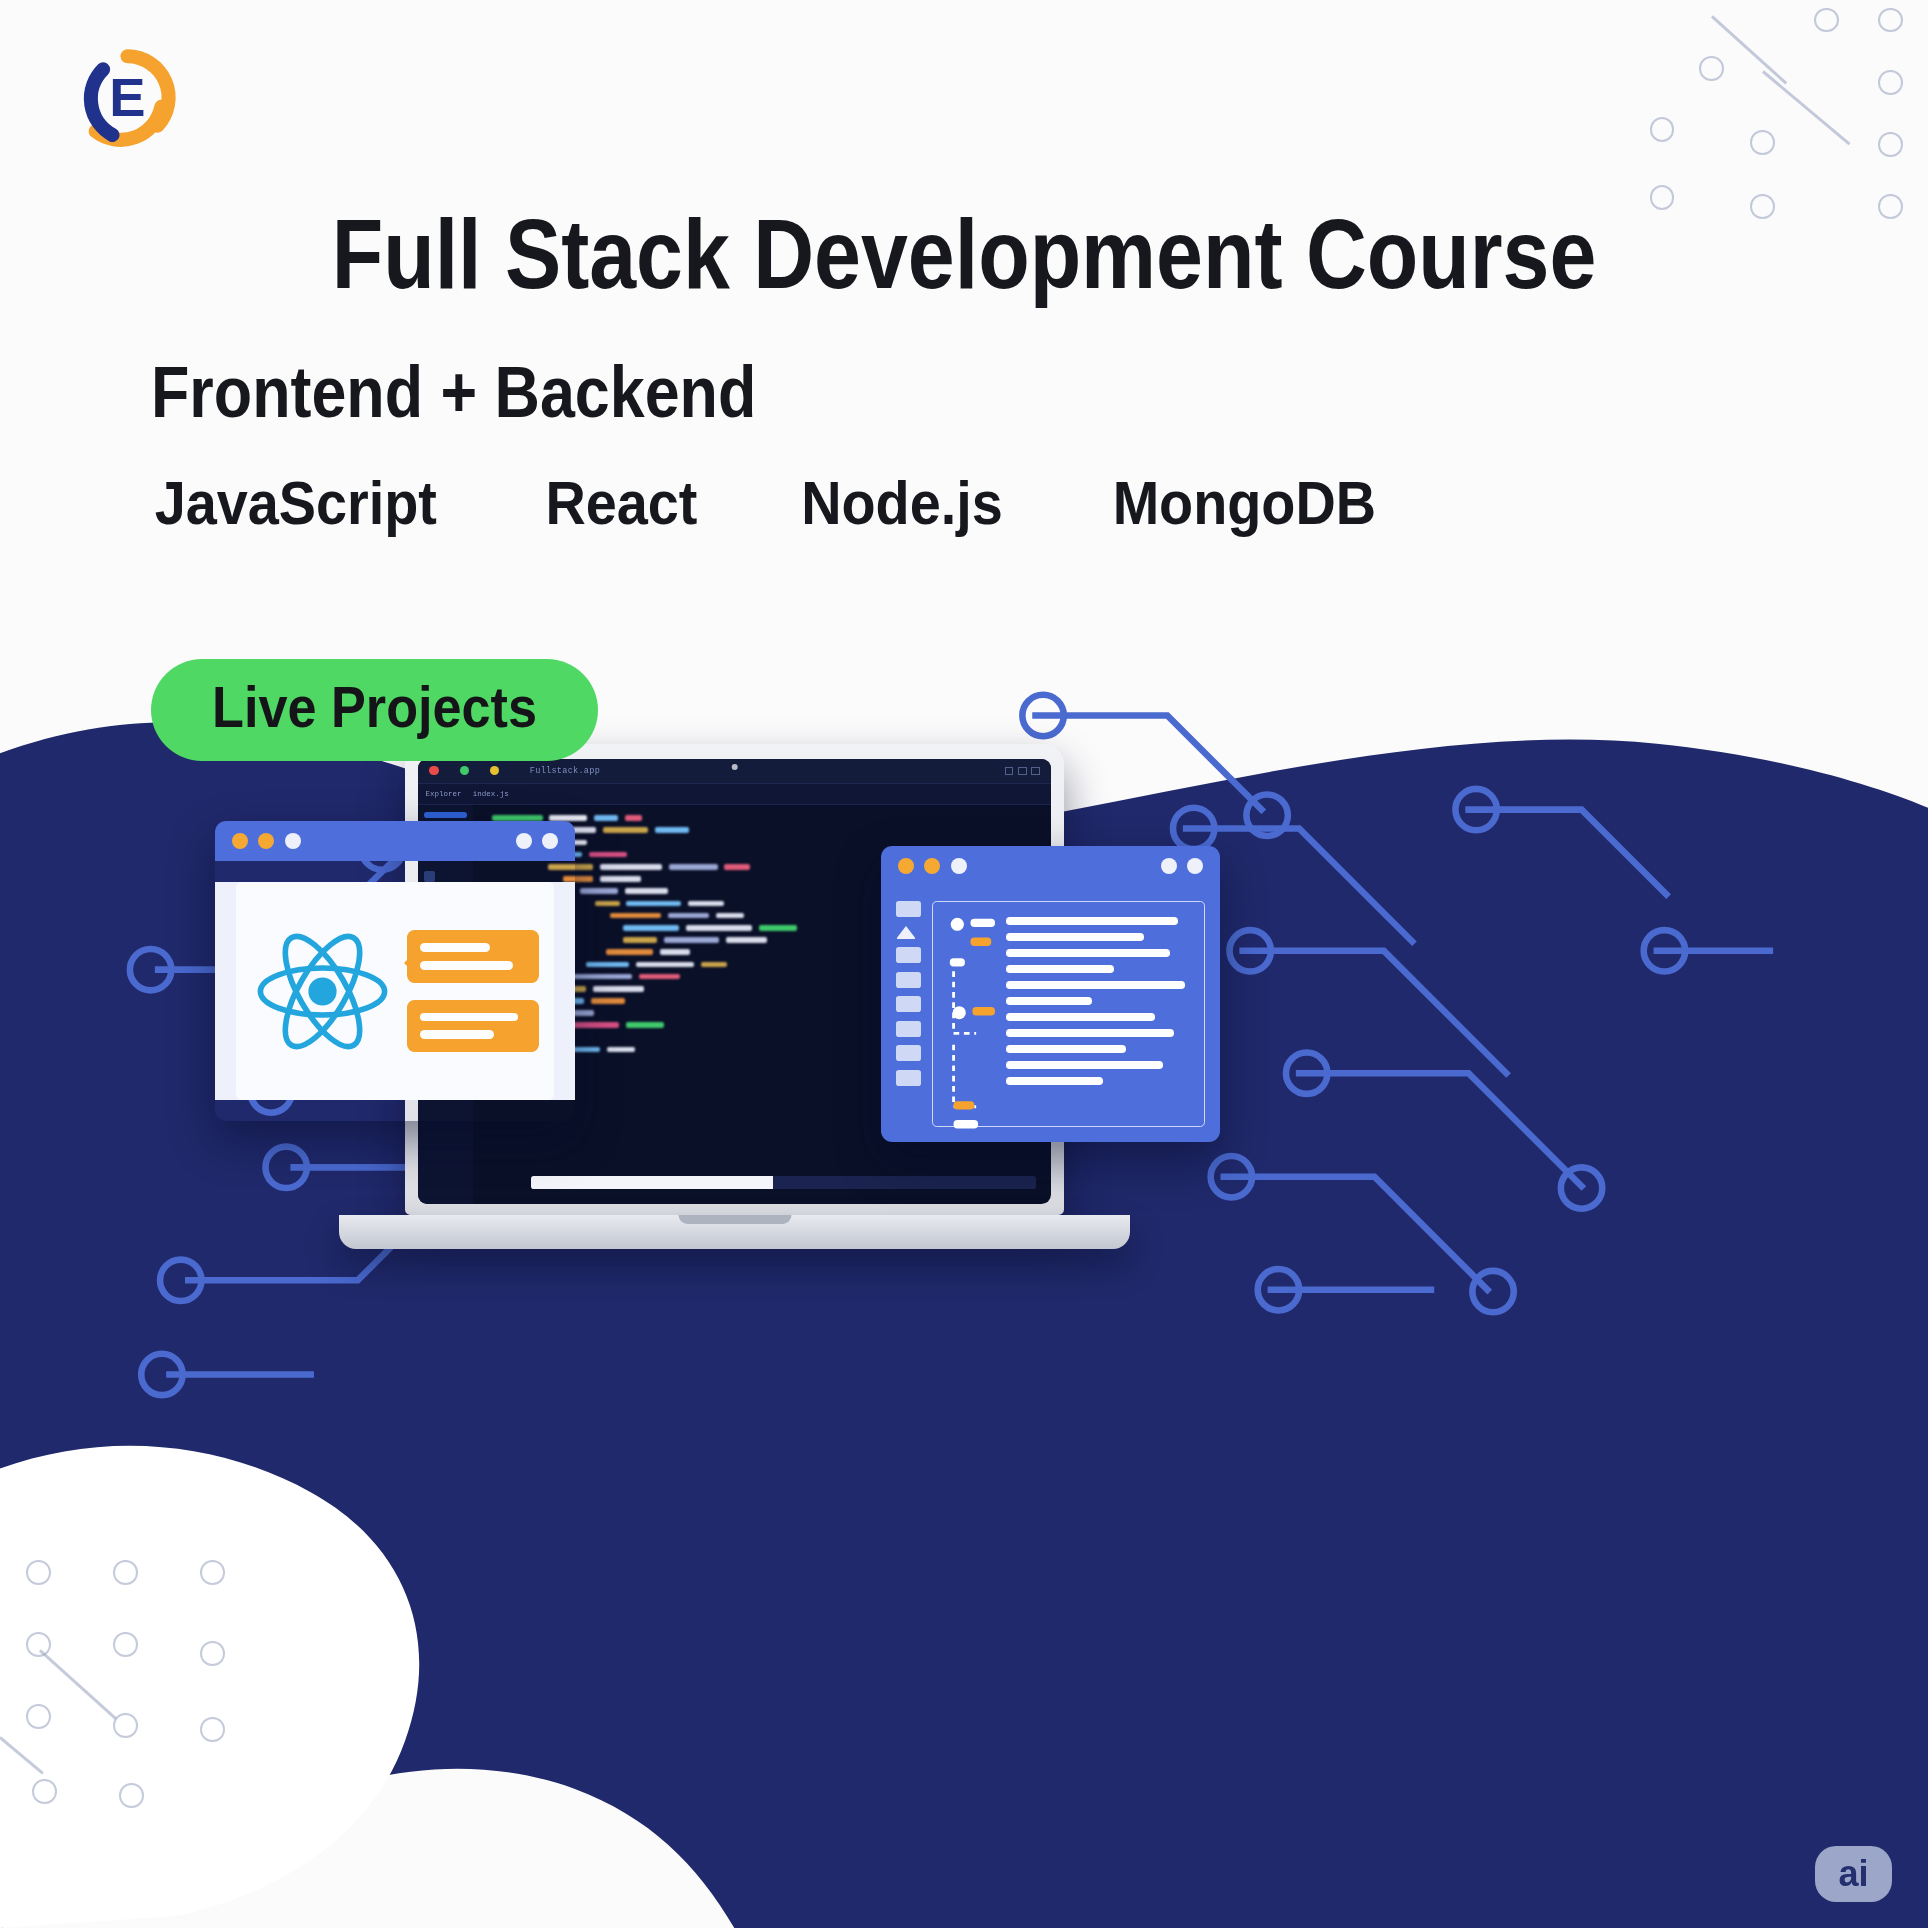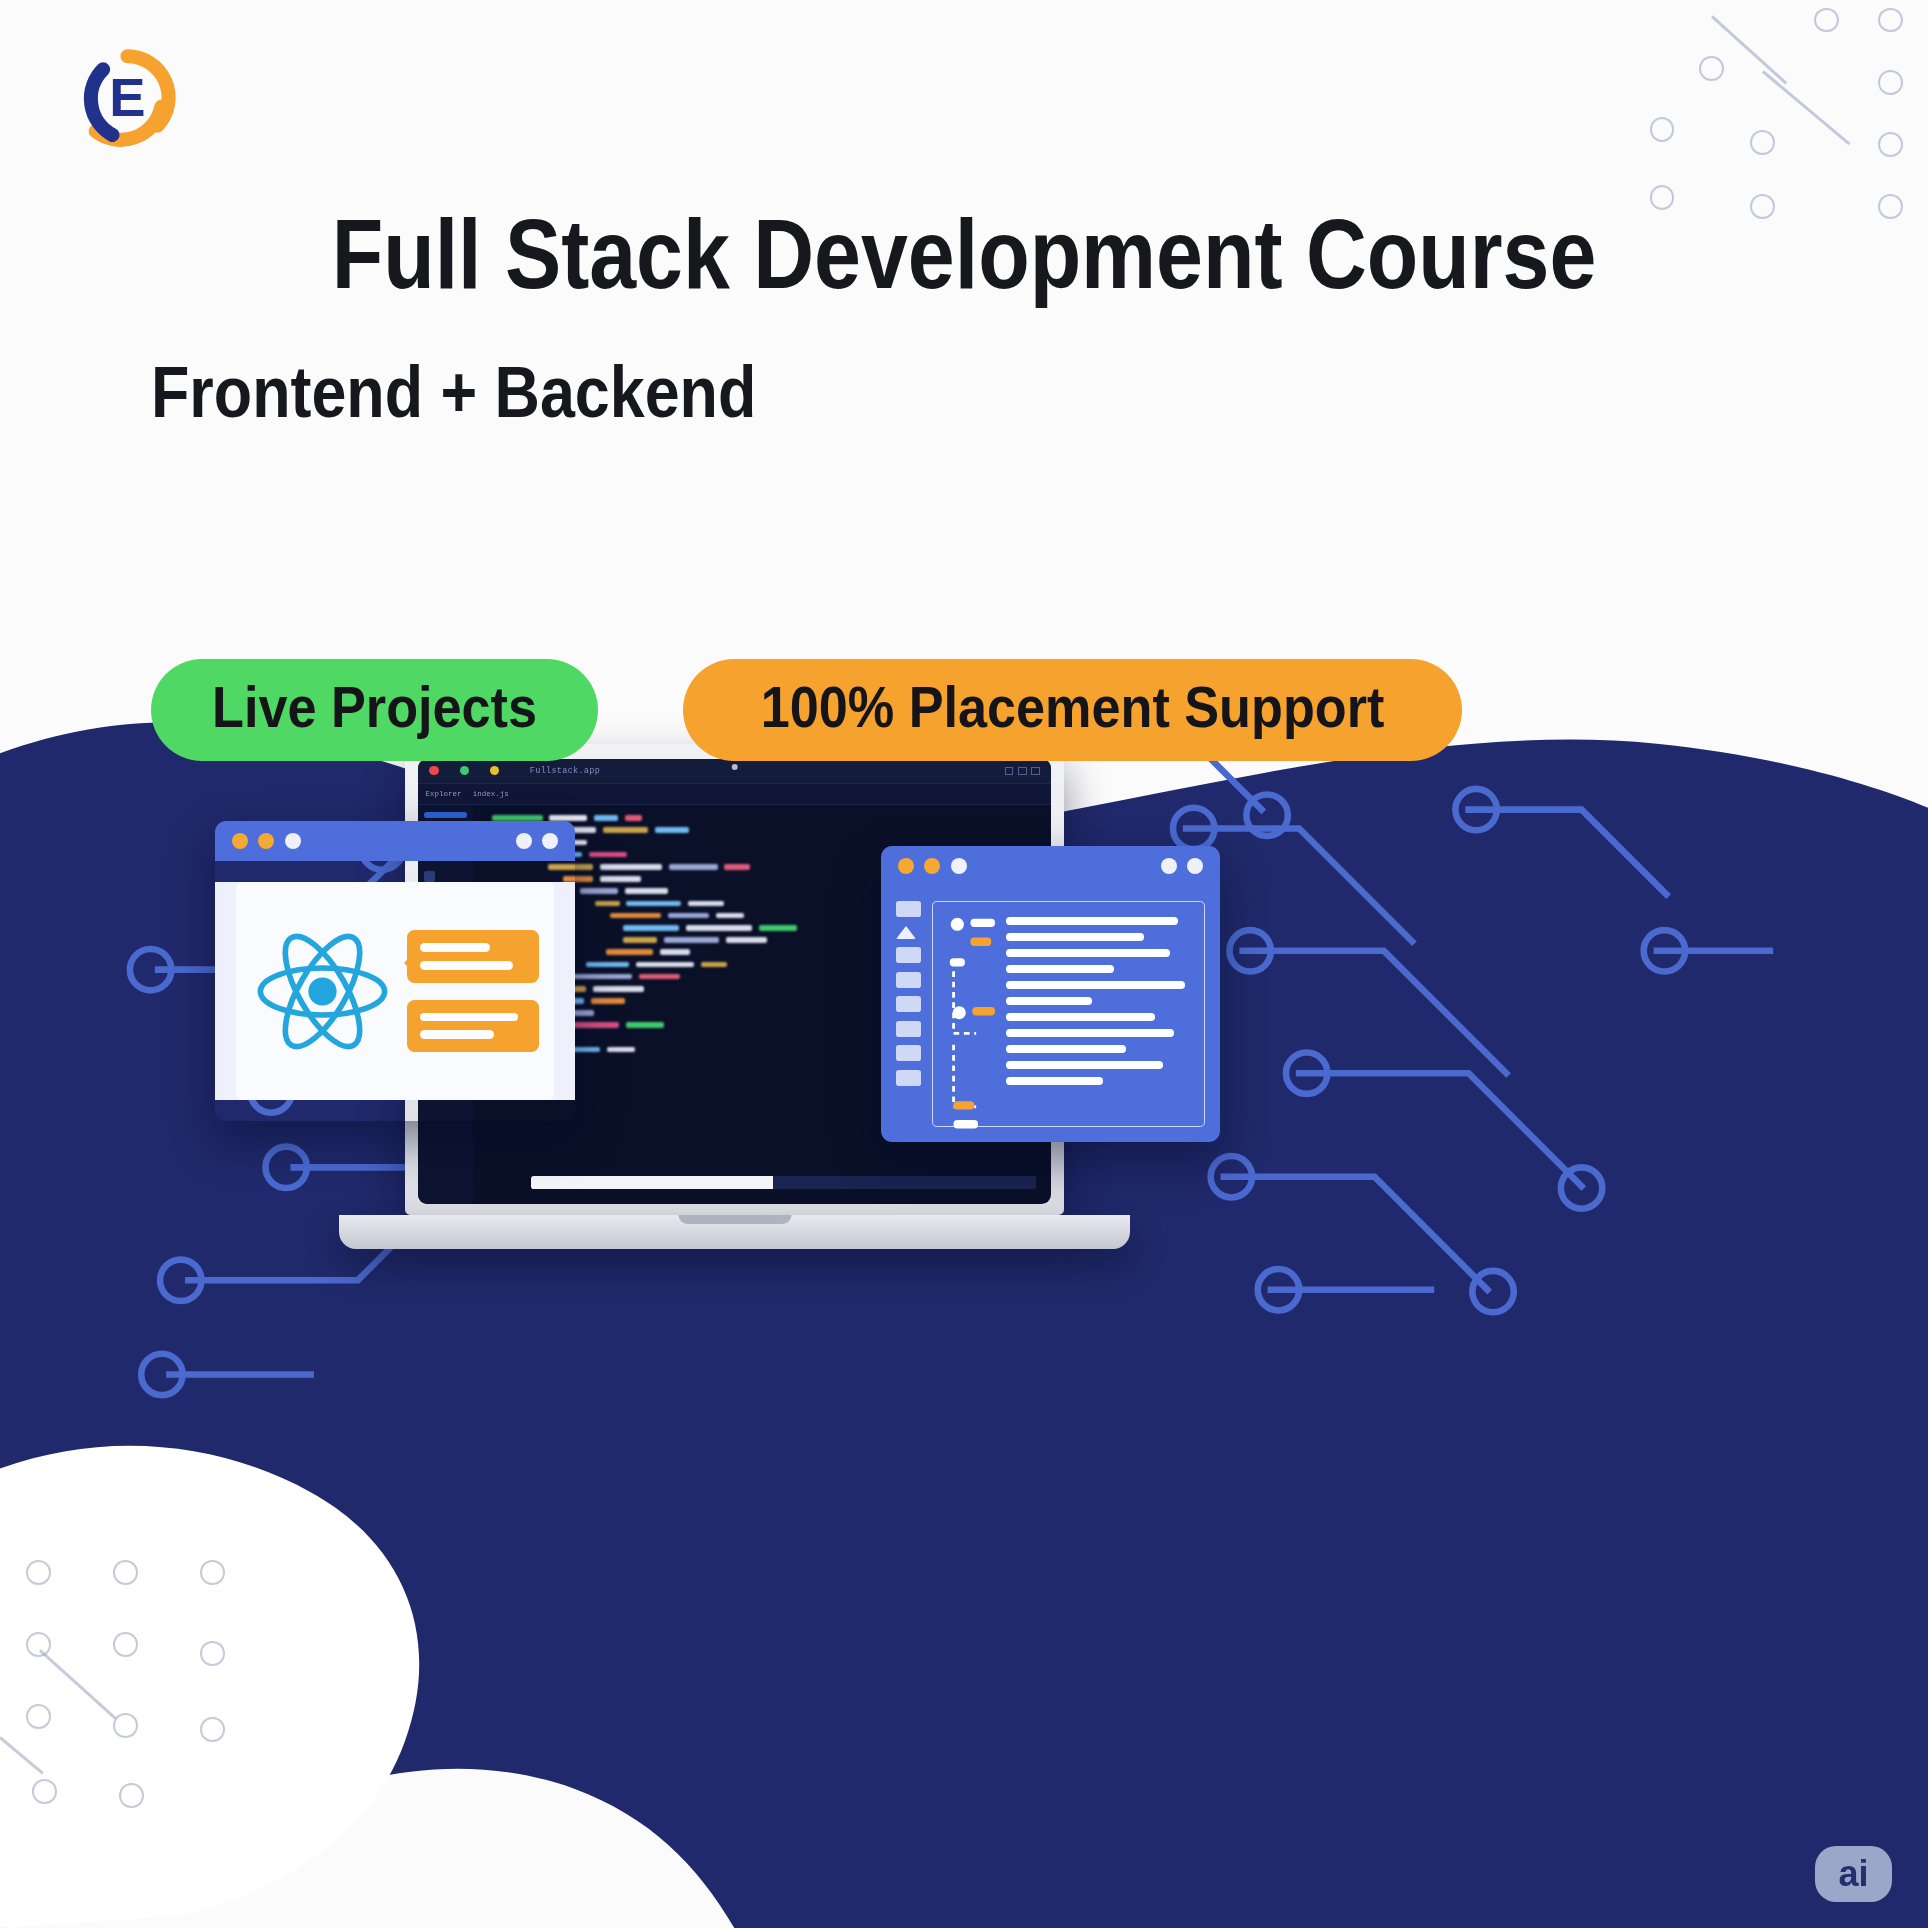--- a/index.html
+++ b/index.html
@@ -329,27 +329,30 @@
         <path d="M92 66 A44 44 0 0 1 22 92" fill="none" stroke="#f5a22e" stroke-width="15" stroke-linecap="round"></path>
         <path d="M30 26 A44 44 0 0 0 40 96" fill="none" stroke="#20328c" stroke-width="15" stroke-linecap="round"></path>
         <text x="56" y="76" font-family="Liberation Sans, sans-serif" font-size="58" font-weight="700" fill="#20328c" text-anchor="middle">E</text>
       </svg>
     </span>
   </div>
 
   <div class="headline">Full Stack Development Course</div>
   <div class="subhead">Frontend + Backend</div>
 
+  <div class="techrow">
+    <div class="tech">JavaScript</div>
+    <div class="tech">React</div>
+    <div class="tech">Node.js</div>
+    <div class="tech">MongoDB</div>
+  </div>
 
   <div class="badgerow">
     <div class="pill pill-green">
       <span>Live Projects</span>
-    </div>
-    <div class="pill pill-orange">
-      <span>100% Placement Support</span>
     </div>
   </div>
 
   <div class="laptop">
     <div class="lid">
       <div class="screen">
         <span class="cam"></span>
 
         <div class="editor-bar">
           <i class="dot-r"></i>

